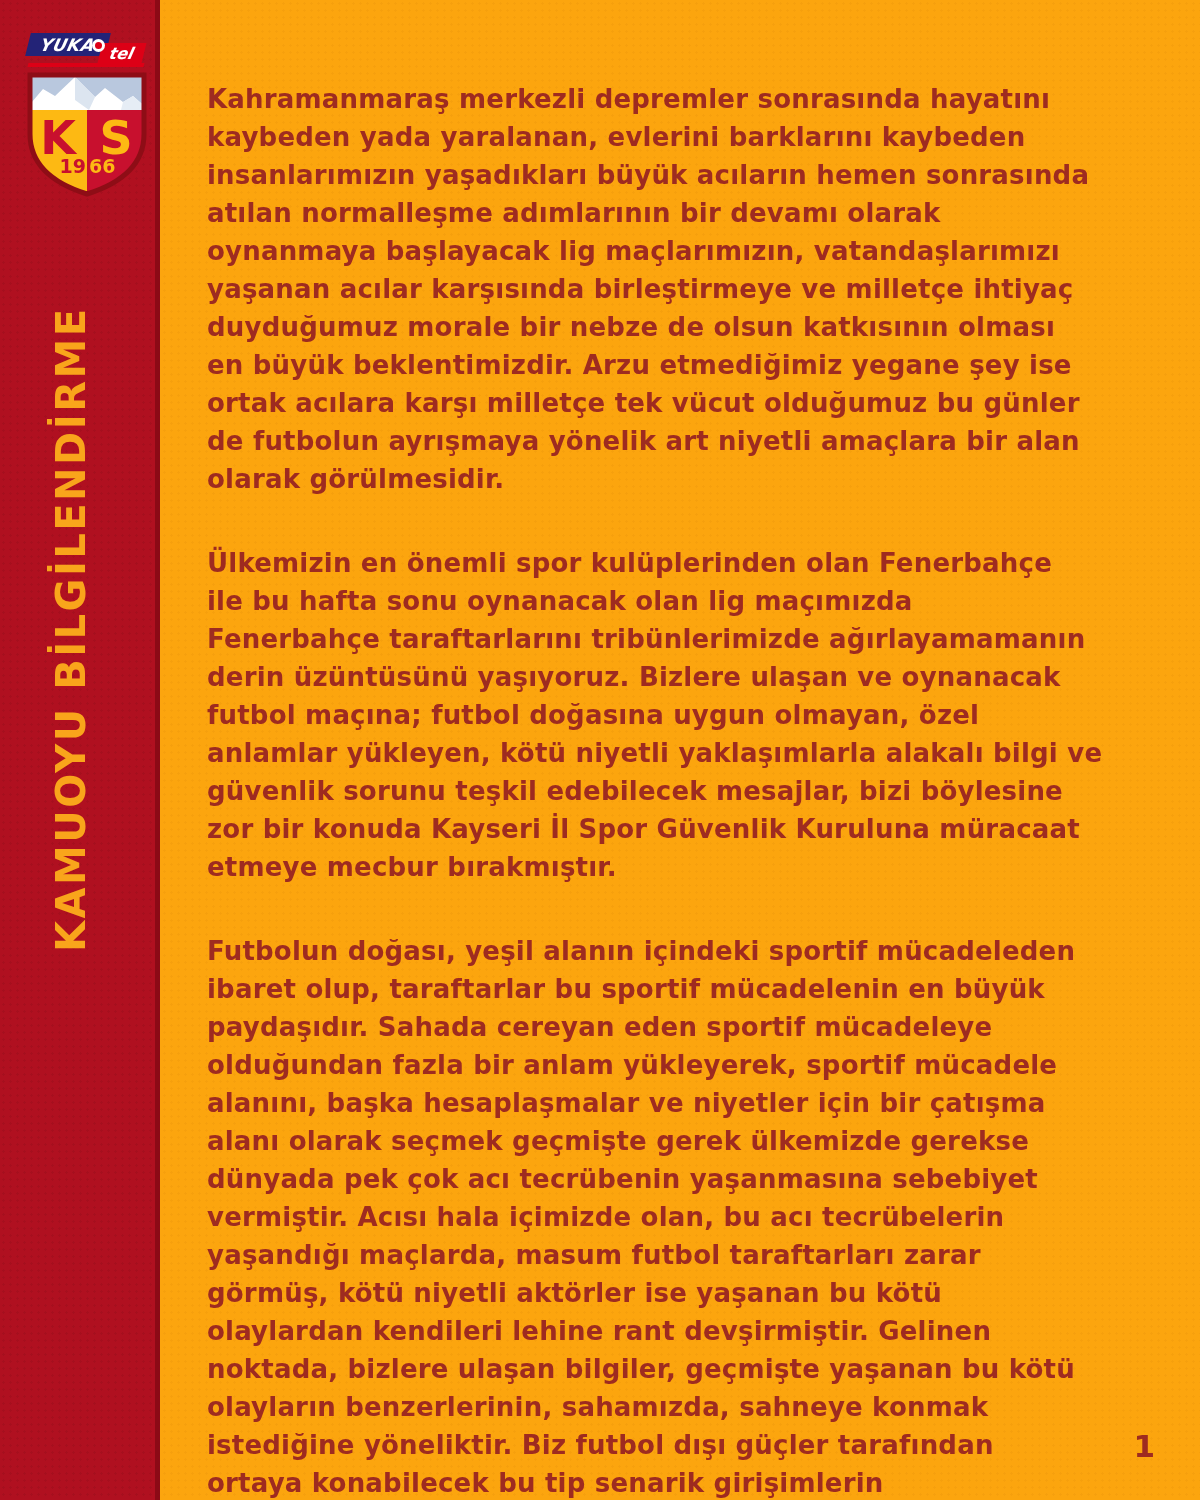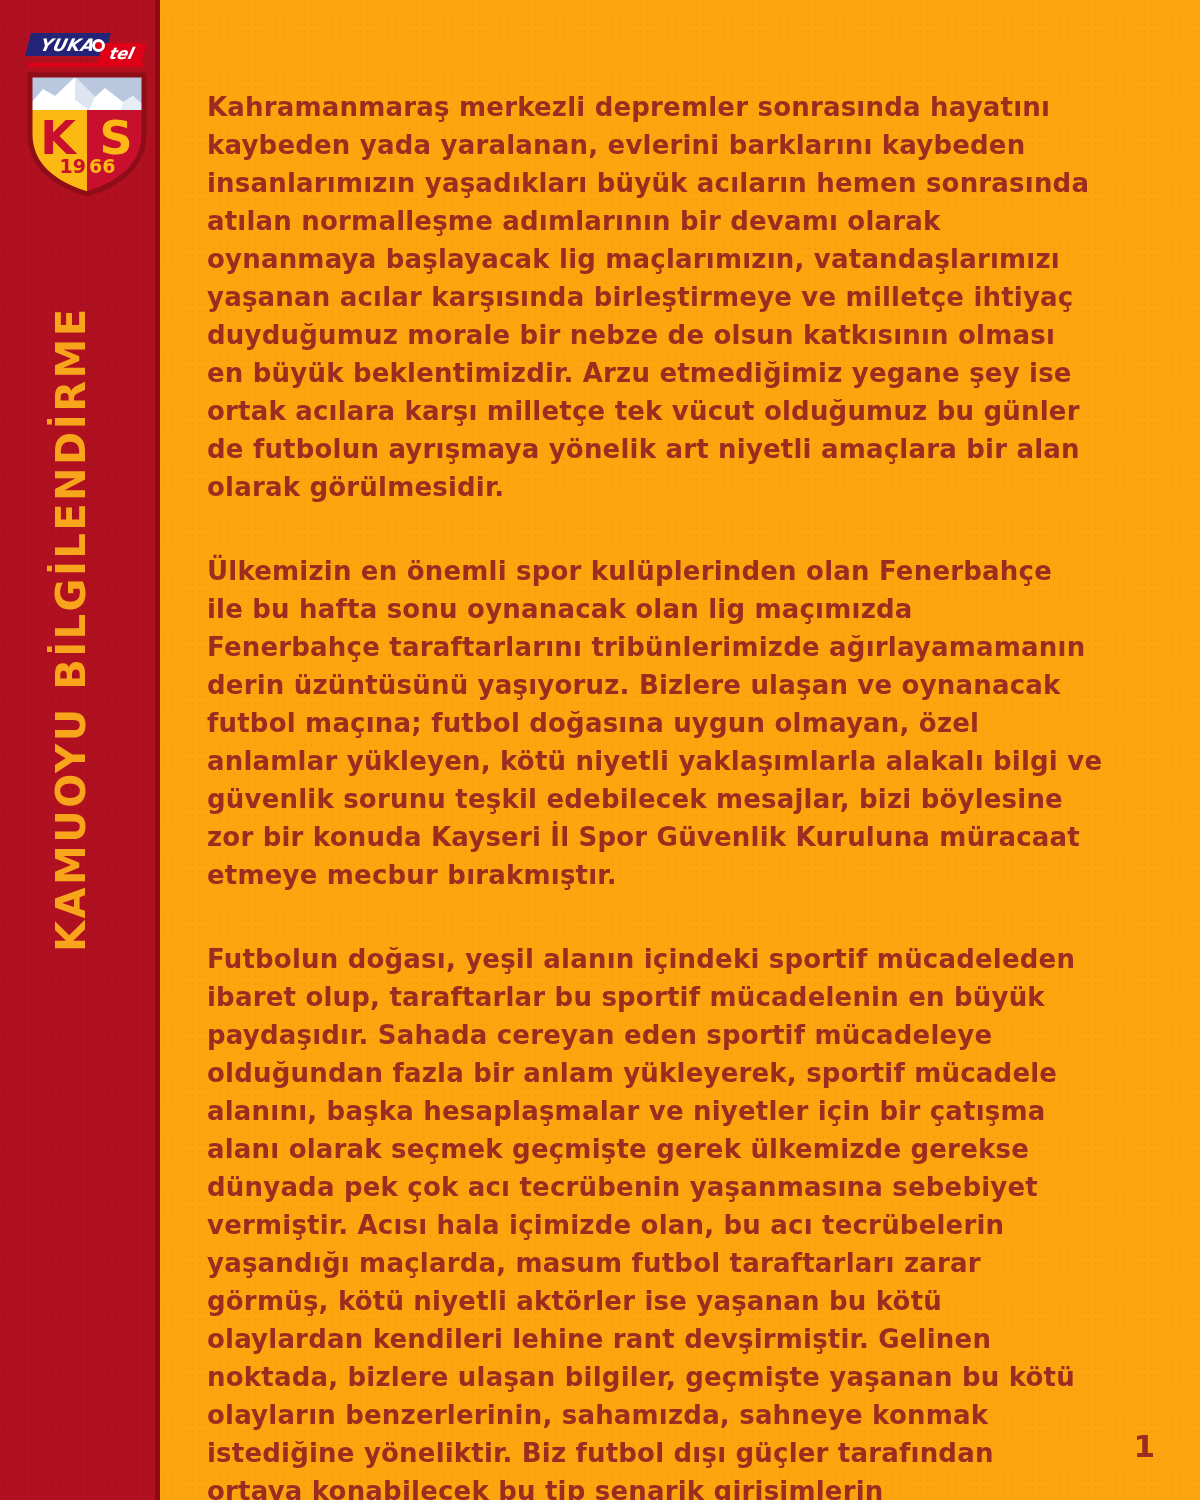--- a/index.html
+++ b/index.html
@@ -60,21 +60,21 @@
   
   .vertical-title{
     position:absolute;left:48px;top:952px;width:745px;
     transform:rotate(-90deg);transform-origin:0 0;
     color:var(--title_orange);
     font-size:40px;font-weight:bold;letter-spacing:2.5px;white-space:nowrap;
   }
 
   
   .main{
-    position:absolute;left:165px;top:16px;width:1035px;height:1356px;
+    position:absolute;left:165px;top:8px;width:1035px;height:1356px;
     padding:72px 38px 0 42px;
   }
   .para{
     margin:0 0 46px 0;
     color:var(--text_red);
     font-size:26px;line-height:38px;font-weight:600;letter-spacing:.2px;
     white-space:pre-line;
   }
   .page-number{
     position:absolute;right:45px;bottom:36px;

